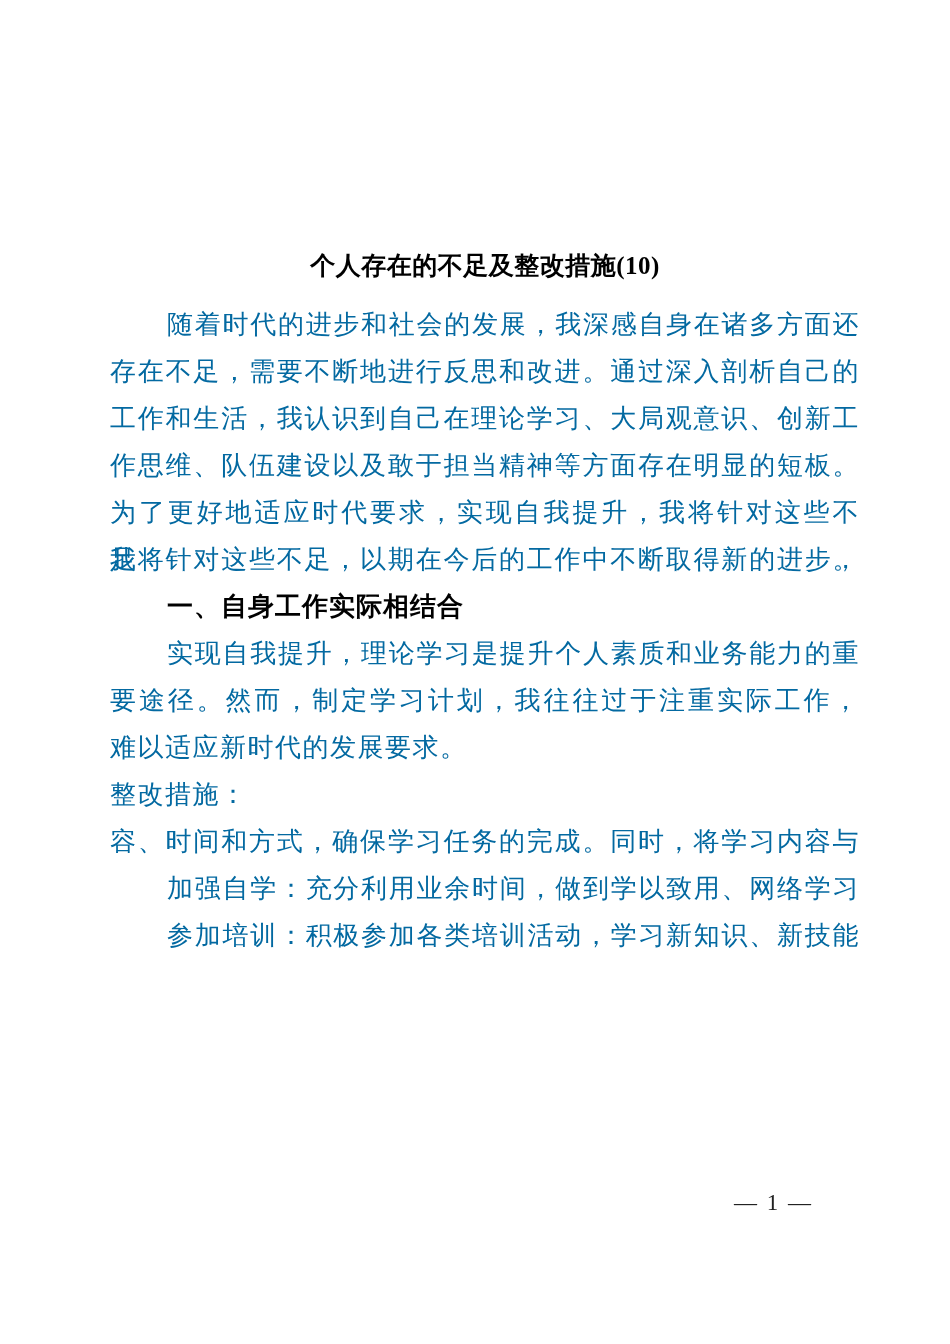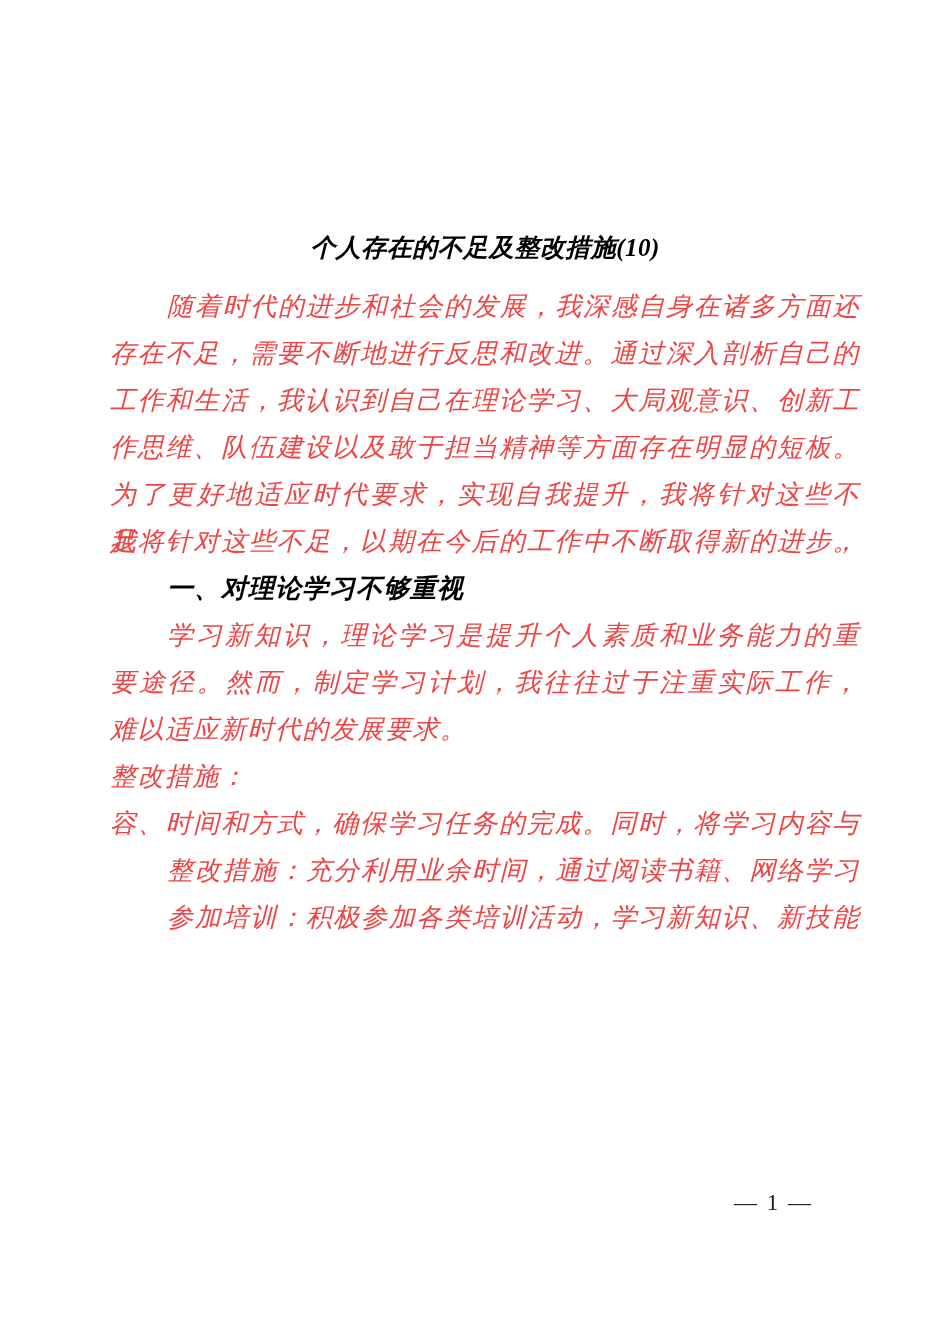--- a/index.html
+++ b/index.html
@@ -12,40 +12,39 @@
     width: 950px;
     height: 1344px;
     background: #ffffff;
     overflow: hidden;
     font-family: "Liberation Serif", "DejaVu Serif", serif;
     color: #161616;
   }
   .doc {
     position: absolute;
     left: 110px;
-    top: 229px;
+    top: 247px;
     width: 750px;
-    font-style: italic;
   }
   .title {
     height: 54px;
     line-height: 38px;
     text-align: center;
     font-weight: bold;
     font-size: 25px;
     color: #000000;
     letter-spacing: 0.5px;
   }
   .line {
     font-size: 26px;
     height: 47px;
     line-height: 47px;
     letter-spacing: 1.5px;
     text-align: justify;
-    color: #ef4444;
+    color: #0369a1;
   }
   .line.fill {
     text-align-last: justify;
   }
   .line.end {
     text-align: center;
     text-align-last: left;
     white-space: nowrap;
   }
   .line.indent {
@@ -79,30 +78,30 @@
 
     <div class="title">个人存在的不足及整改措施(10)</div>
 
     <div class="line fill indent">随着时代的进步和社会的发展，我深感自身在诸多方面还</div>
     <div class="line fill">存在不足，需要不断地进行反思和改进。通过深入剖析自己的</div>
     <div class="line fill">工作和生活，我认识到自己在理论学习、大局观意识、创新工</div>
     <div class="line fill">作思维、队伍建设以及敢于担当精神等方面存在明显的短板。</div>
     <div class="line fill">为了更好地适应时代要求，实现自我提升，我将针对这些不足，</div>
     <div class="line fill">我将针对这些不足，以期在今后的工作中不断取得新的进步。</div>
 
-    <div class="heading">一、对理论学习不够重视</div>
+    <div class="heading">一、自身工作实际相结合</div>
 
-    <div class="line fill indent">学习新知识，理论学习是提升个人素质和业务能力的重</div>
+    <div class="line fill indent">实现自我提升，理论学习是提升个人素质和业务能力的重</div>
     <div class="line fill">要途径。然而，制定学习计划，我往往过于注重实际工作，</div>
     <div class="line end">难以适应新时代的发展要求。</div>
 
     <div class="line end">整改措施：</div>
 
     <div class="line fill">容、时间和方式，确保学习任务的完成。同时，将学习内容与</div>
 
-    <div class="line fill indent">整改措施：充分利用业余时间，通过阅读书籍、网络学习</div>
+    <div class="line fill indent">加强自学：充分利用业余时间，做到学以致用、网络学习</div>
 
     <div class="line fill indent">参加培训：积极参加各类培训活动，学习新知识、新技能</div>
 
   </div>
 
   <div class="footer">— 1 —</div>
 </div>
 
 </body></html>

